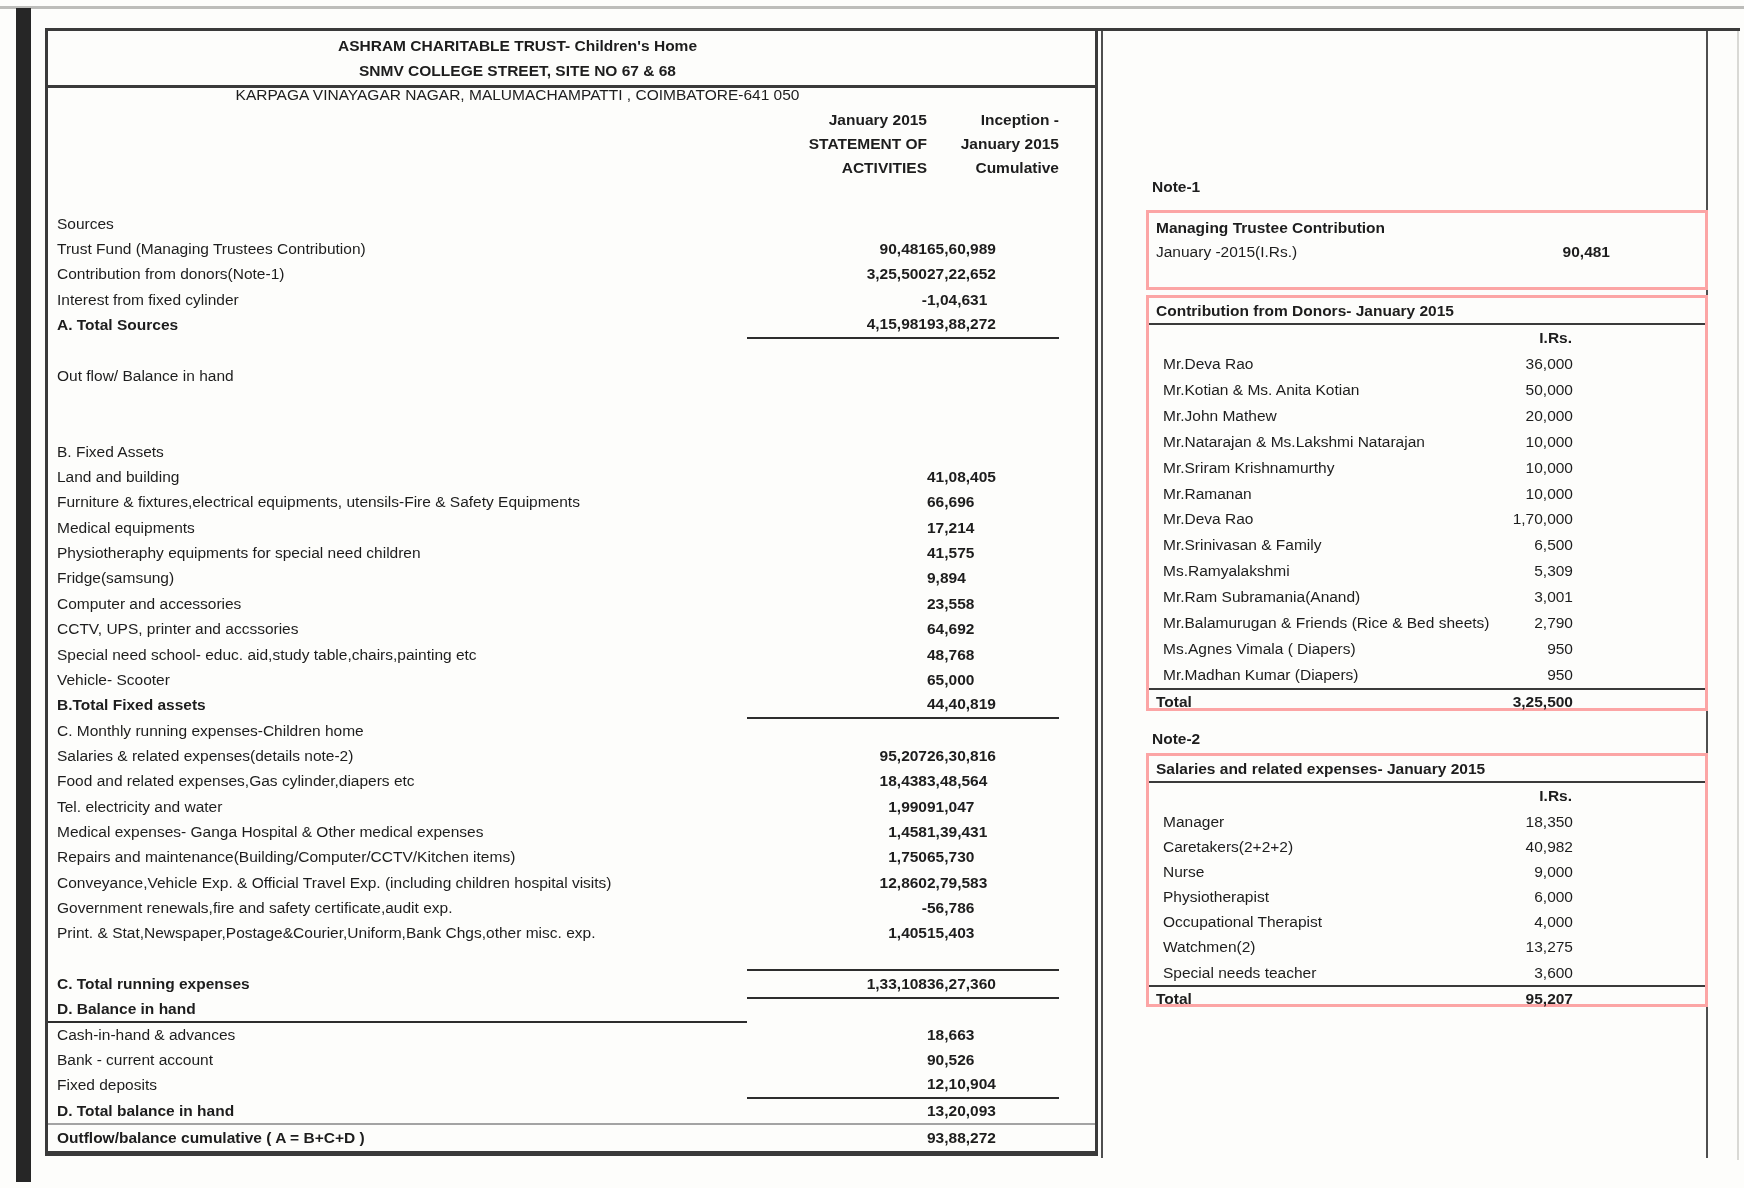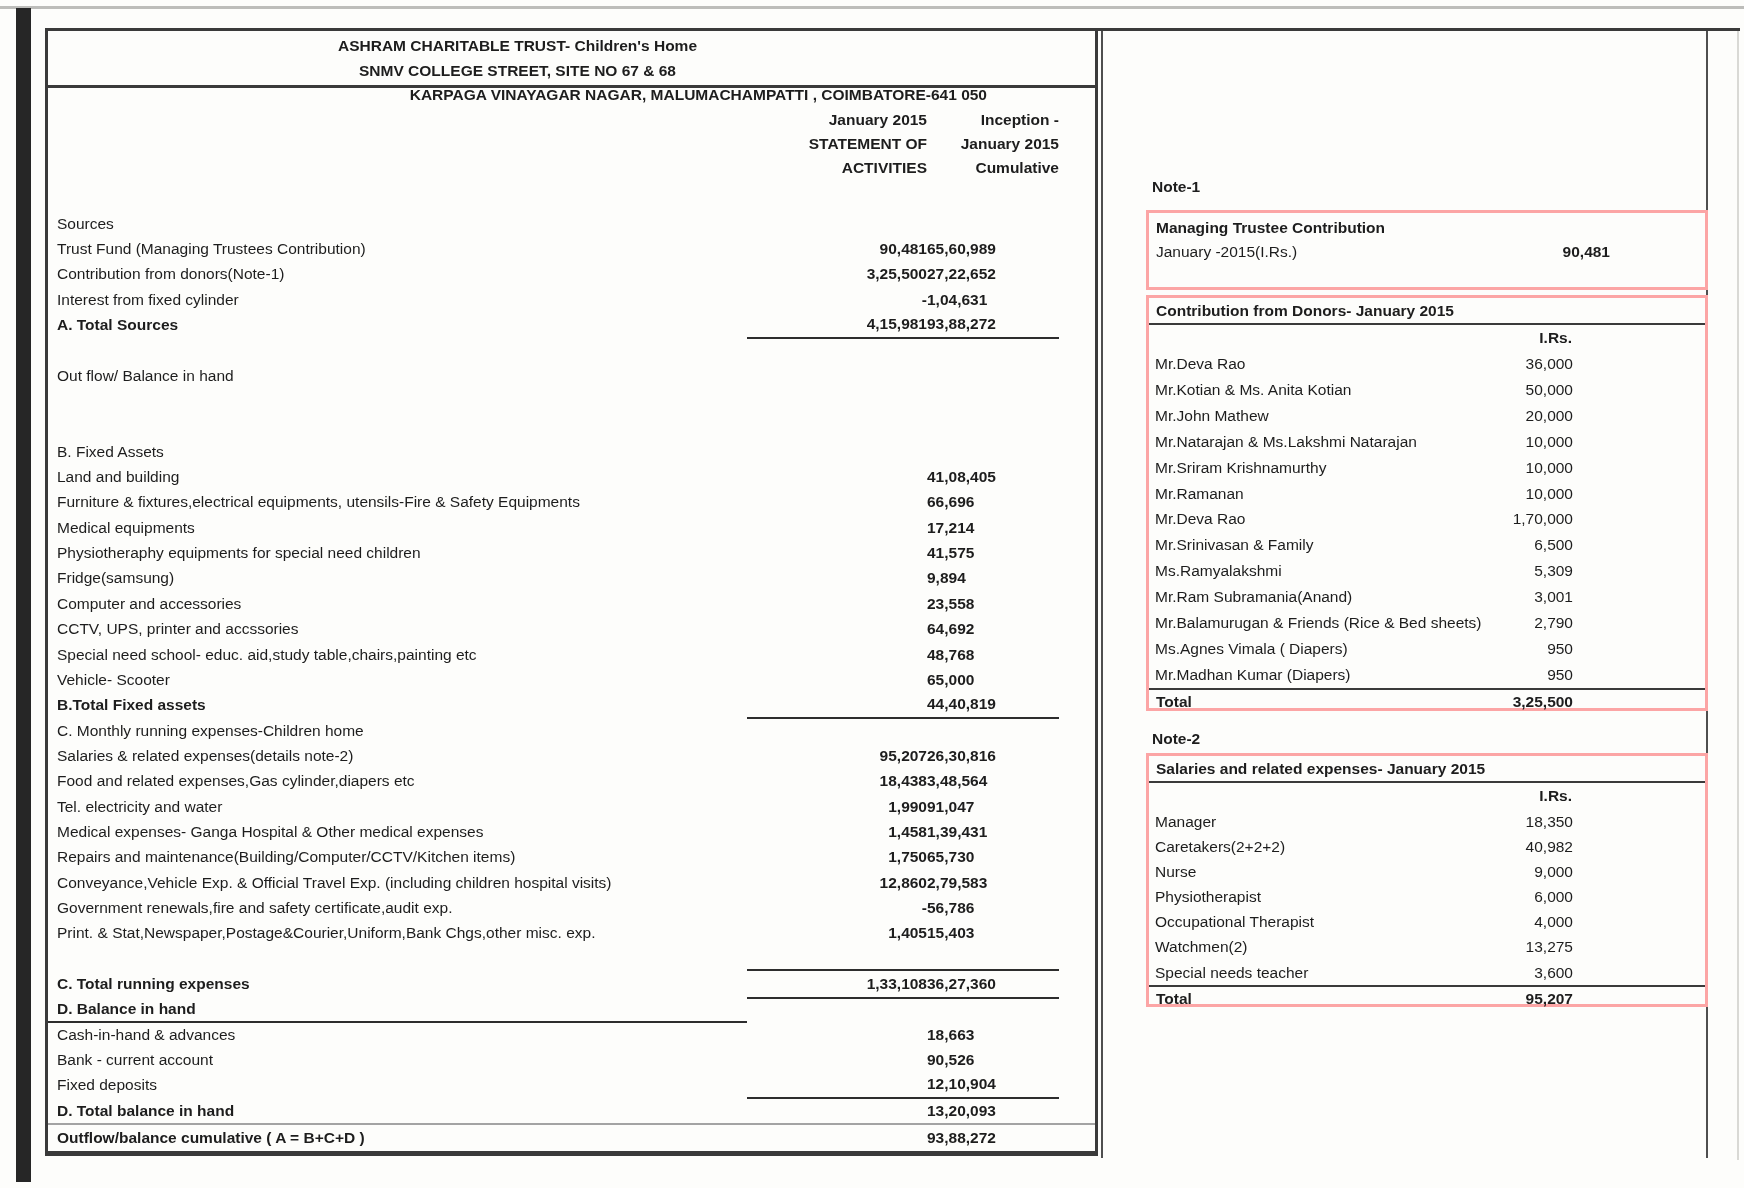--- a/index.html
+++ b/index.html
@@ -14,21 +14,21 @@
   .scan-right-edge{position:absolute;left:1737px;top:30px;width:2px;height:1130px;background:#d9d9d5}
 
   
   .stmt{
     position:absolute;left:45px;top:28px;width:1053px;height:1128px;
     border:3px solid #3a3a3a;border-bottom-width:5px;box-sizing:border-box;background:transparent;
   }
   .title-box{height:52px;border-bottom:3px solid #3a3a3a;padding-top:2px;box-sizing:content-box}
   .title-inner{margin-right:108px;text-align:center}
   .title-line{font-weight:700;font-size:15.5px;line-height:25px;white-space:nowrap}
-  .addr{position:absolute;top:55px;left:0;right:108px;text-align:right;font-weight:700;font-size:15.5px}
+  .addr{position:absolute;top:55px;left:0;right:108px;text-align:center;font-weight:400;font-size:15.5px}
 
   .hdr{position:absolute;top:77px;right:36px;display:flex;font-weight:700;font-size:15.5px}
   .hdr .hc{text-align:right;line-height:24px}
   .hdr .hc1{width:180px}
   .hdr .hc2{width:132px}
 
   #stmt-rows{position:absolute;top:180px;left:0;right:0}
   .srow{display:flex;align-items:center;height:25.35px;padding-right:36px;font-size:15.5px}
   .srow .lbl{flex:1;padding-left:9px;white-space:nowrap;overflow:hidden}
   .srow.b .lbl{font-weight:700}
@@ -57,21 +57,21 @@
   .mt-row{position:relative;line-height:24px}
   .mt-row .mt-lbl{padding-left:7px}
   .mt-row .mt-val{position:absolute;right:95px;top:0;font-weight:700}
 
   #donor-box{top:295px;height:416px}
   #sal-box{top:753px;height:254px}
   .box-hdr{font-weight:700;border-bottom:2px solid #3a3a3a;line-height:25px;padding-left:7px;white-space:nowrap}
   .cur-hdr{text-align:right;padding-right:133px;font-weight:700;line-height:26px}
   .nrow{position:relative;line-height:25.9px}
   #sal-box .nrow{line-height:25.1px}
-  .nrow .nname{padding-left:6px;white-space:nowrap}
+  .nrow .nname{padding-left:14px;white-space:nowrap}
   .nrow .nval{position:absolute;right:132px;top:0}
   .ntotal{position:relative;border-top:2.5px solid #3a3a3a;line-height:24px;font-weight:700}
   .ntotal .nname{padding-left:7px}
   .ntotal .nval{position:absolute;right:132px;top:0}
 </style>
 </head>
 <body>
 
 <div class="scan-top"></div>
 <div class="scan-left-bar"></div>

